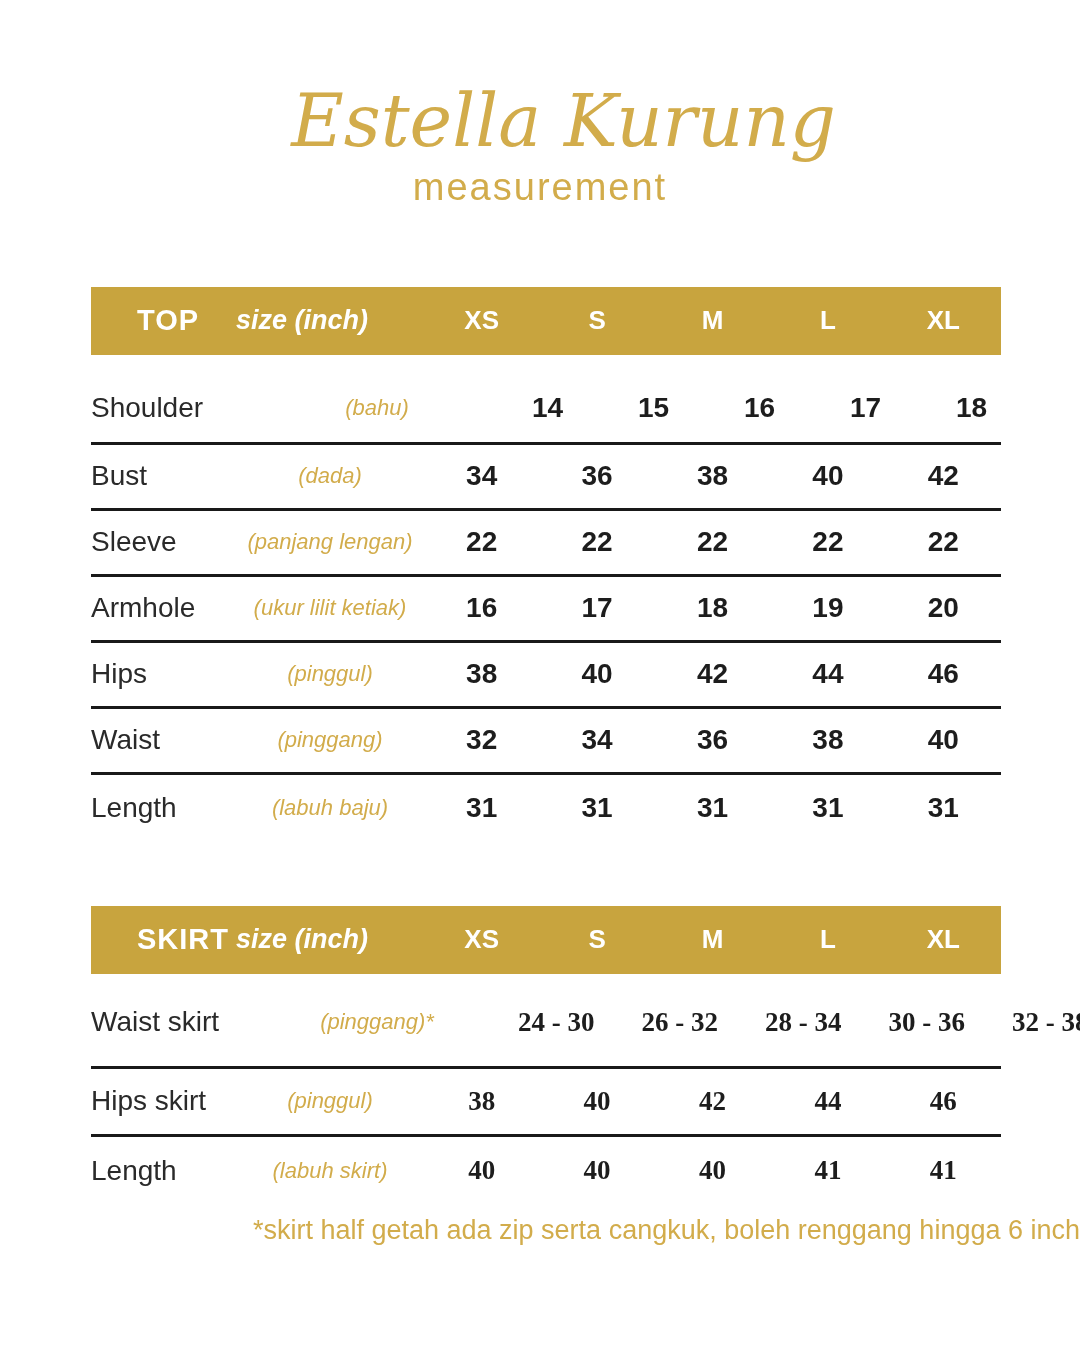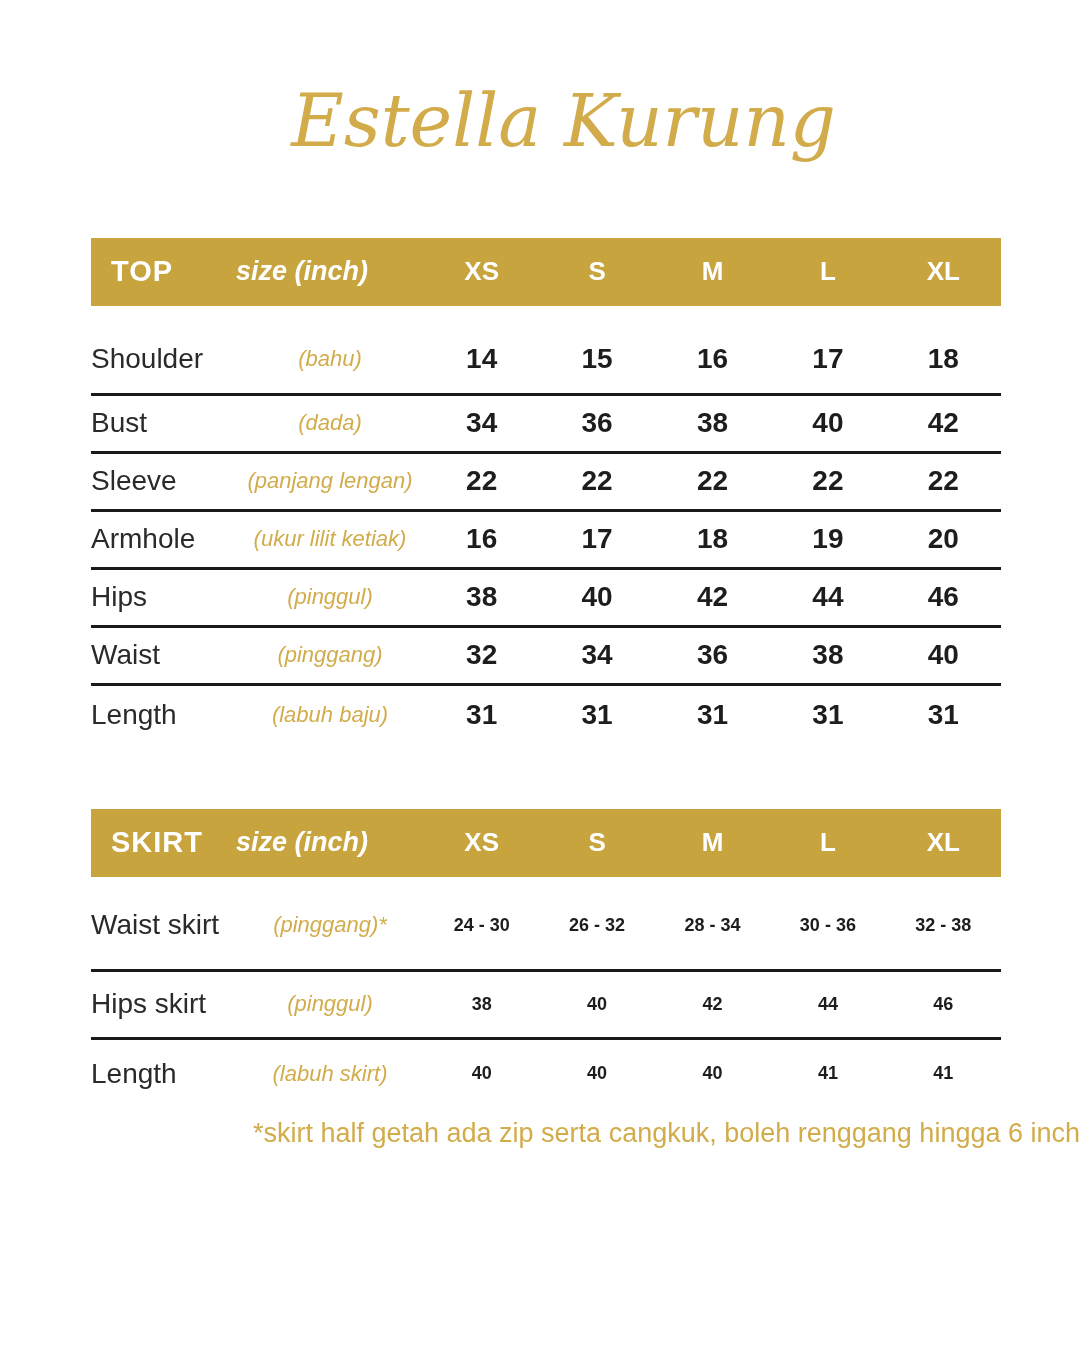--- a/index.html
+++ b/index.html
@@ -18,46 +18,47 @@
   .title{font-family:"DejaVu Serif",serif;font-style:italic;font-weight:400;
          font-size:72px;line-height:1.05;color:var(--gold-text);margin-left:47px;}
   .subtitle{font-size:38px;letter-spacing:2px;color:var(--gold-text);margin-top:6px;}
 
   
   .tables{width:910px;margin:78px 0 0 91px;}
   .table + .table{margin-top:65px;}
 
   .band{height:68px;background:var(--gold-band);display:grid;
         grid-template-columns:145px 188px repeat(5,1fr);align-items:center;color:#ffffff;}
-  .band .band-label{padding-left:20px;font-weight:700;font-size:29px;letter-spacing:1px;}
+  .band .band-label{padding-left:46px;font-weight:700;font-size:29px;letter-spacing:1px;}
   .band .band-size{font-weight:700;font-style:italic;font-size:27px;text-align:left;}
   .band .band-col{font-weight:700;font-size:26px;text-align:center;}
 
   .row{display:grid;grid-template-columns:145px 188px repeat(5,1fr);
-       align-items:center;height:58px;border-bottom:3px solid var(--rule);}
-  .row.first{height:90px;padding-top:19px;}
+       align-items:center;height:66px;border-bottom:3px solid var(--rule);}
+  .row.first{height:90px;padding-top:19px;gap:47px;}
   .row.last{border-bottom:none;}
   .skirt .row{height:68px;}
   .skirt .row.first{height:95px;padding-top:5px;}
 
   .row-label{font-size:28px;color:var(--label);}
   .row-sub{font-size:22px;font-style:italic;color:var(--gold-text);text-align:center;}
   .row-val{font-size:28px;font-weight:700;color:var(--ink);text-align:center;white-space:nowrap;}
-  .skirt .row-val{font-size:18px;}
+  .skirt .row-val{font-size:27px;font-family:Liberation Serif, serif;}
 
   
   .footnote{margin-top:10px;text-align:right;font-size:27px;color:var(--gold-text);}
 </style>
 </head>
 <body>
 
 <div class="page">
 
   <header class="header">
     <h1 class="title">Estella Kurung</h1>
+    <div class="subtitle">measurement</div>
   </header>
 
   <main class="tables">
     <section class="table">
         <div class="band">
           <div class="band-label">TOP</div>
           <div class="band-size">size (inch)</div>
           <div class="band-col">XS</div>
           <div class="band-col">S</div>
           <div class="band-col">M</div>

